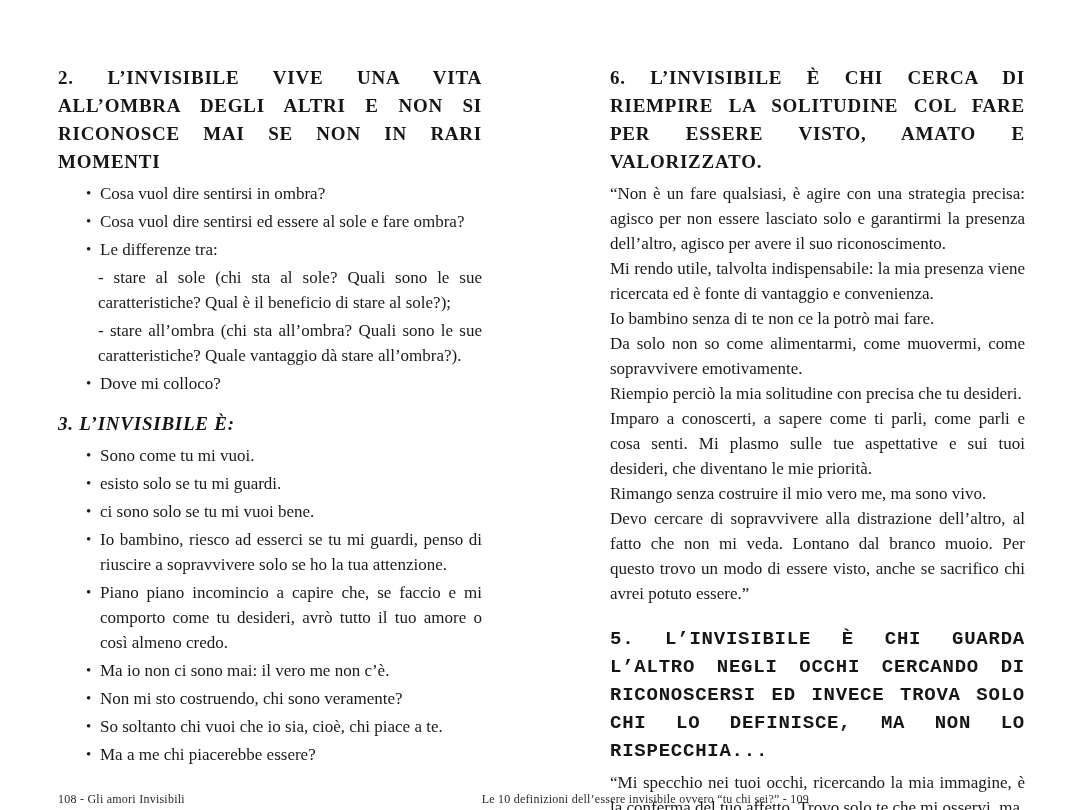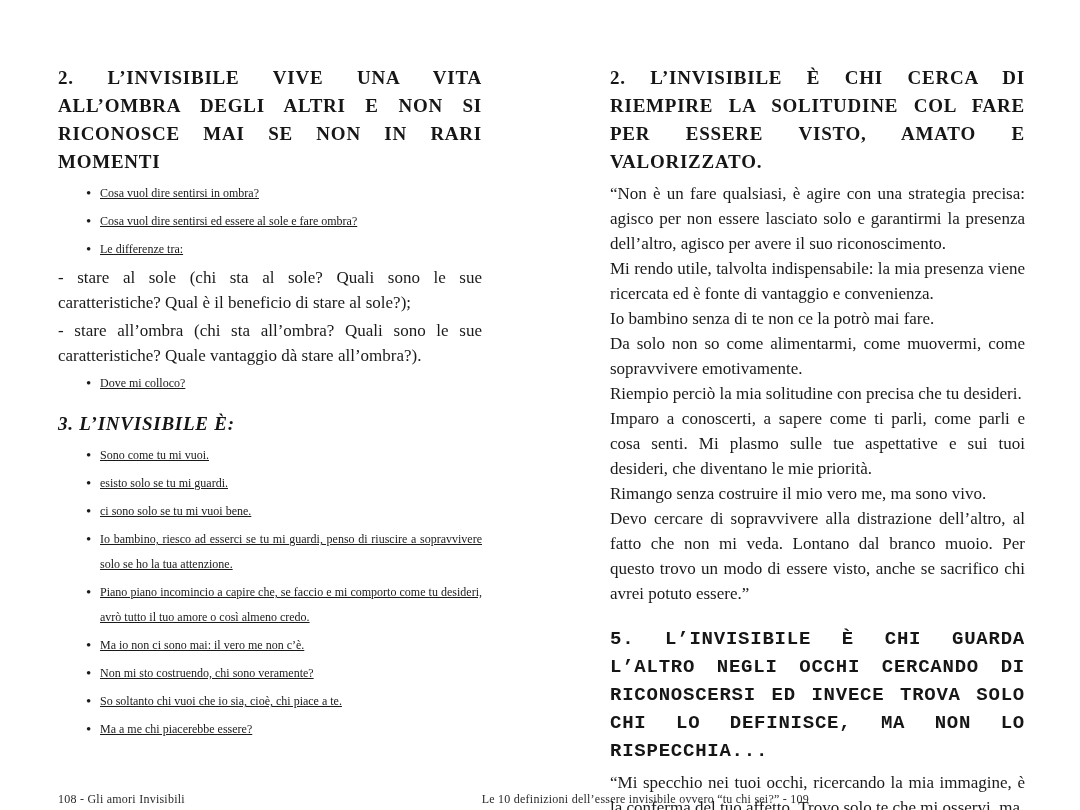--- a/index.html
+++ b/index.html
@@ -25,35 +25,35 @@
     text-align: justify;
     color: #161616;
   }
   .sec-heading.single { text-align: left; }
   .sec-heading { margin-bottom: 5px; }
 
   .bullet-list { list-style: none; }
   .bullet-list li {
     position: relative;
     padding-left: 42px;
-    font-size: 12px;
+    font-size: 17px;
     line-height: 25px;
     text-align: justify;
     margin-bottom: 3px;
-    text-decoration: underline;
   }
   .bullet-list li::before {
     content: "\2022";
     position: absolute;
     left: 28px;
     top: 0;
     font-size: 15px;
   }
 
   .dash-item {
+    margin-left: 40px;
     font-size: 17px;
     line-height: 25px;
     text-align: justify;
     margin-bottom: 3px;
   }
 
   .sec3-gap { margin-top: 14px; font-style: italic; }
 
   .prose p {
     font-size: 17px;
@@ -105,21 +105,21 @@
       <li>Ma io non ci sono mai: il vero me non c’è.</li>
       <li>Non mi sto costruendo, chi sono veramente?</li>
       <li>So soltanto chi vuoi che io sia, cioè, chi piace a te.</li>
       <li>Ma a me chi piacerebbe essere?</li>
     </ul>
 
   </div>
 
   <div class="page-col page-right">
 
-    <div class="sec-heading">2. L’INVISIBILE È CHI CERCA DI RIEMPIRE LA SOLITUDINE COL FARE PER ESSERE VISTO, AMATO E VALORIZZATO.</div>
+    <div class="sec-heading">6. L’INVISIBILE È CHI CERCA DI RIEMPIRE LA SOLITUDINE COL FARE PER ESSERE VISTO, AMATO E VALORIZZATO.</div>
 
     <div class="prose">
       <p>“Non è un fare qualsiasi, è agire con una strategia precisa: agisco per non essere lasciato solo e garantirmi la presenza dell’altro, agisco per avere il suo riconoscimento.</p>
       <p>Mi rendo utile, talvolta indispensabile: la mia presenza viene ricercata ed è fonte di vantaggio e convenienza.</p>
       <p>Io bambino senza di te non ce la potrò mai fare.</p>
       <p>Da solo non so come alimentarmi, come muovermi, come sopravvivere emotivamente.</p>
       <p>Riempio perciò la mia solitudine con precisa che tu desideri.</p>
       <p>Imparo a conoscerti, a sapere come ti parli, come parli e cosa senti. Mi plasmo sulle tue aspettative e sui tuoi desideri, che diventano le mie priorità.</p>
       <p>Rimango senza costruire il mio vero me, ma sono vivo.</p>
       <p>Devo cercare di sopravvivere alla distrazione dell’altro, al fatto che non mi veda. Lontano dal branco muoio. Per questo trovo un modo di essere visto, anche se sacrifico chi avrei potuto essere.”</p>

